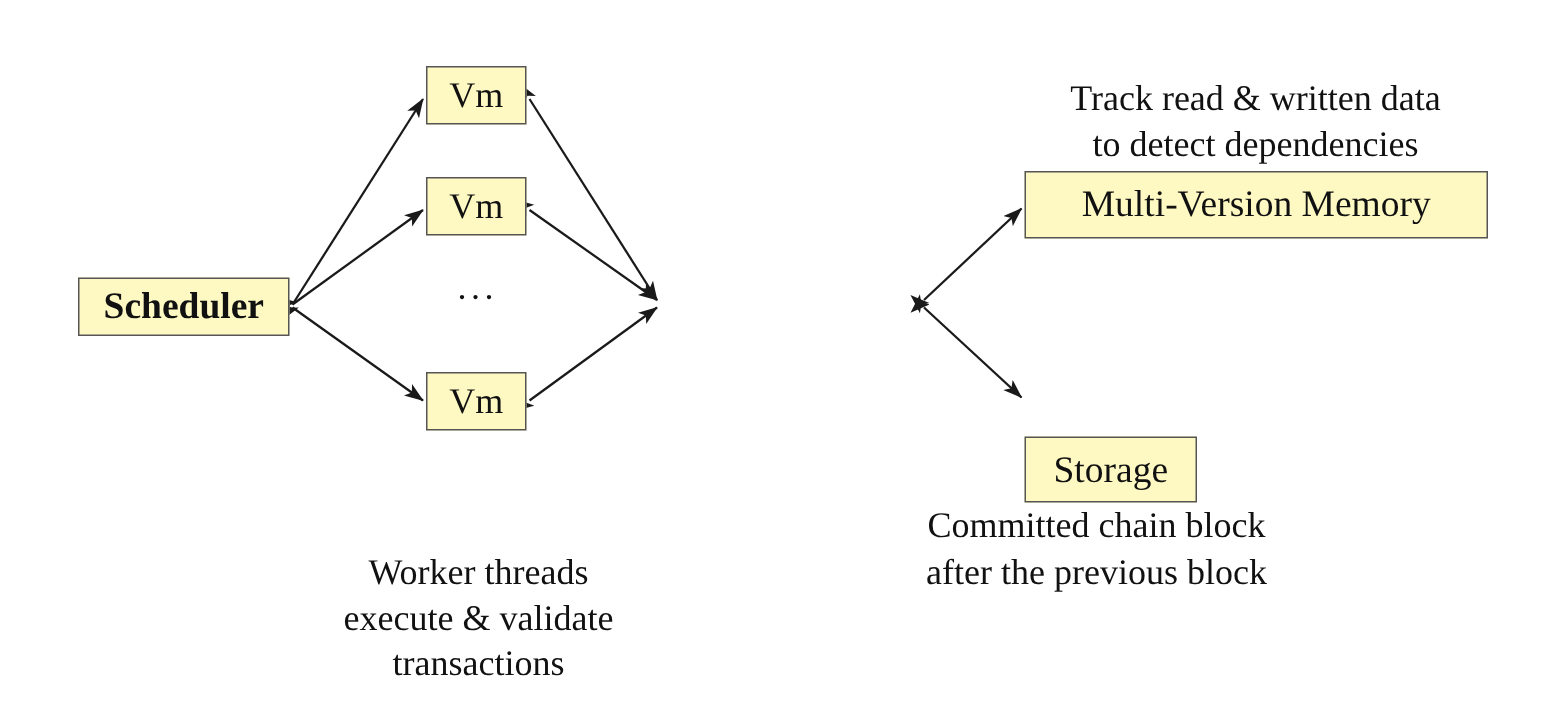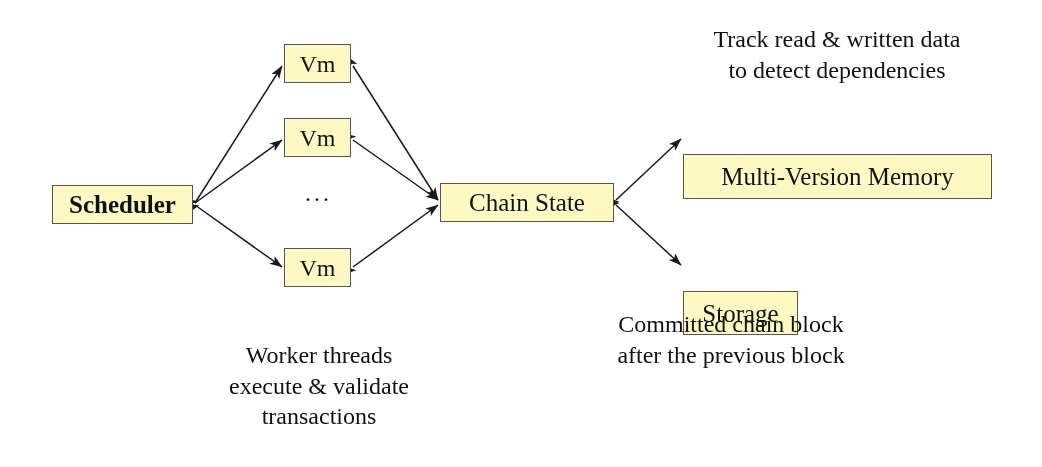--- a/index.html
+++ b/index.html
@@ -40,35 +40,36 @@
   .node-label {
     display: block;
     padding: 0 6px;
   }
   .caption {
     position: absolute;
     text-align: center;
     white-space: pre-line;
     color: #111111;
     line-height: 1.28;
+    margin-top: 27px;
   }
   .ellipsis {
     position: absolute;
     text-align: center;
     color: #111111;
     letter-spacing: 1px;
   }
 
   
   #node-scheduler { left: 52px;  top: 185px; width: 141px; height: 39px; font-size: 25px; font-weight: bold; }
   #node-vm-1      { left: 284px; top: 44px;  width: 67px;  height: 39px; font-size: 24px; }
   #node-vm-2      { left: 284px; top: 118px; width: 67px;  height: 39px; font-size: 24px; }
   #node-vm-3      { left: 284px; top: 248px; width: 67px;  height: 39px; font-size: 24px; }
   #node-chain-state { left: 440px; top: 183px; width: 174px; height: 39px; font-size: 25px; }
-  #node-mvm       { left: 683px; top: 114px; width: 309px; height: 45px; font-size: 25px; margin-top: 40px; }
+  #node-mvm       { left: 683px; top: 114px; width: 309px; height: 45px; font-size: 25px; }
   #node-storage   { left: 683px; top: 245px; width: 115px; height: 44px; font-size: 25px; margin-top: 46px; }
 
   #cap-task      { left: 14px;  top: 236px; width: 216px; font-size: 24px; }
   #cap-worker    { left: 196px; top: 340px; width: 246px; font-size: 24px; font-family: Liberation Serif, serif; }
   #cap-track     { left: 666px; top: 24px;  width: 342px; font-size: 24px; }
   #cap-committed { left: 566px; top: 309px; width: 330px; font-size: 24px; }
 
   #ellipsis-vm { left: 284px; top: 186px; width: 67px; font-size: 24px; }
 </style>
 </head>
@@ -111,23 +112,20 @@
   <div class="node" id="node-vm-2">
     <span class="node-label">Vm</span>
   </div>
 
   <div class="ellipsis" id="ellipsis-vm">···</div>
 
   <div class="node" id="node-vm-3">
     <span class="node-label">Vm</span>
   </div>
 
-  <div class="node" id="node-chain-state">
-    <span class="node-label">Chain State</span>
-  </div>
 
   <div class="node" id="node-mvm">
     <span class="node-label">Multi-Version Memory</span>
   </div>
 
   <div class="node" id="node-storage">
     <span class="node-label">Storage</span>
   </div>
 
 

